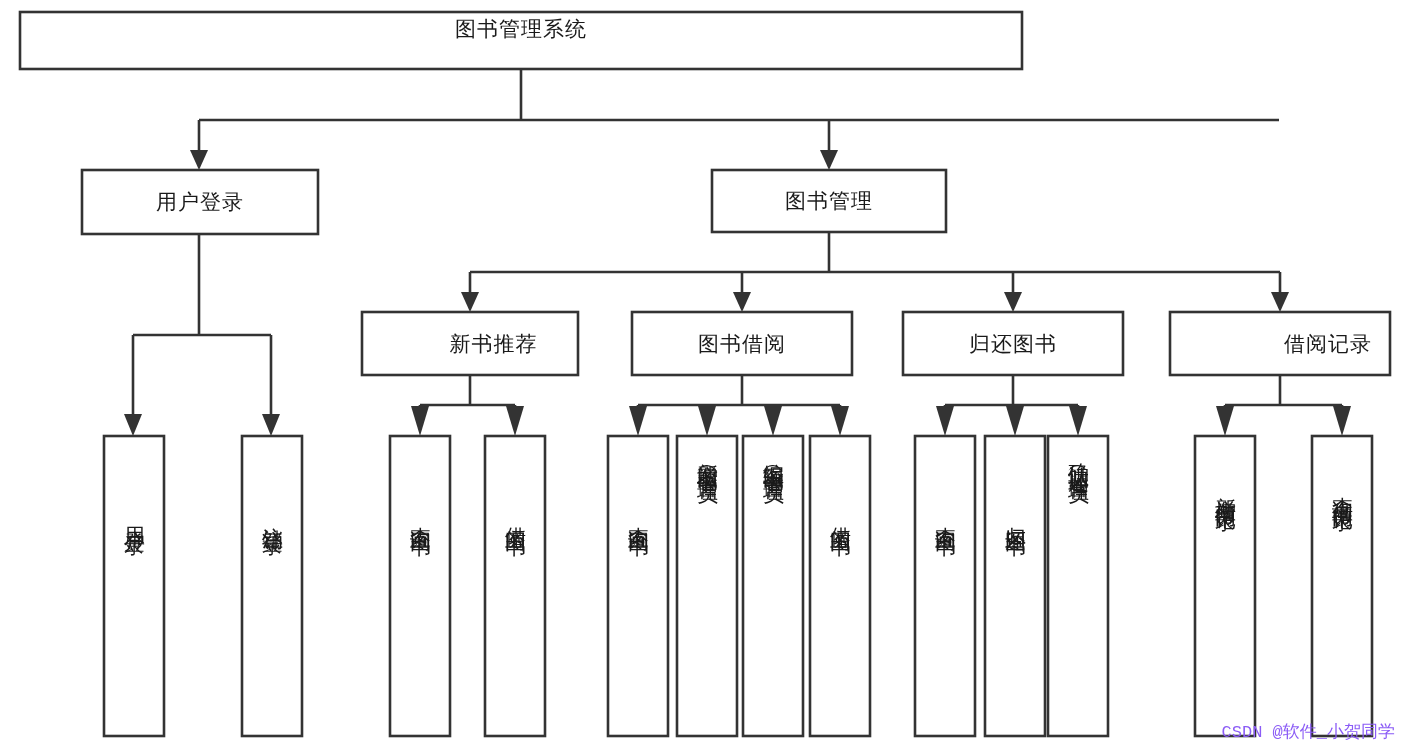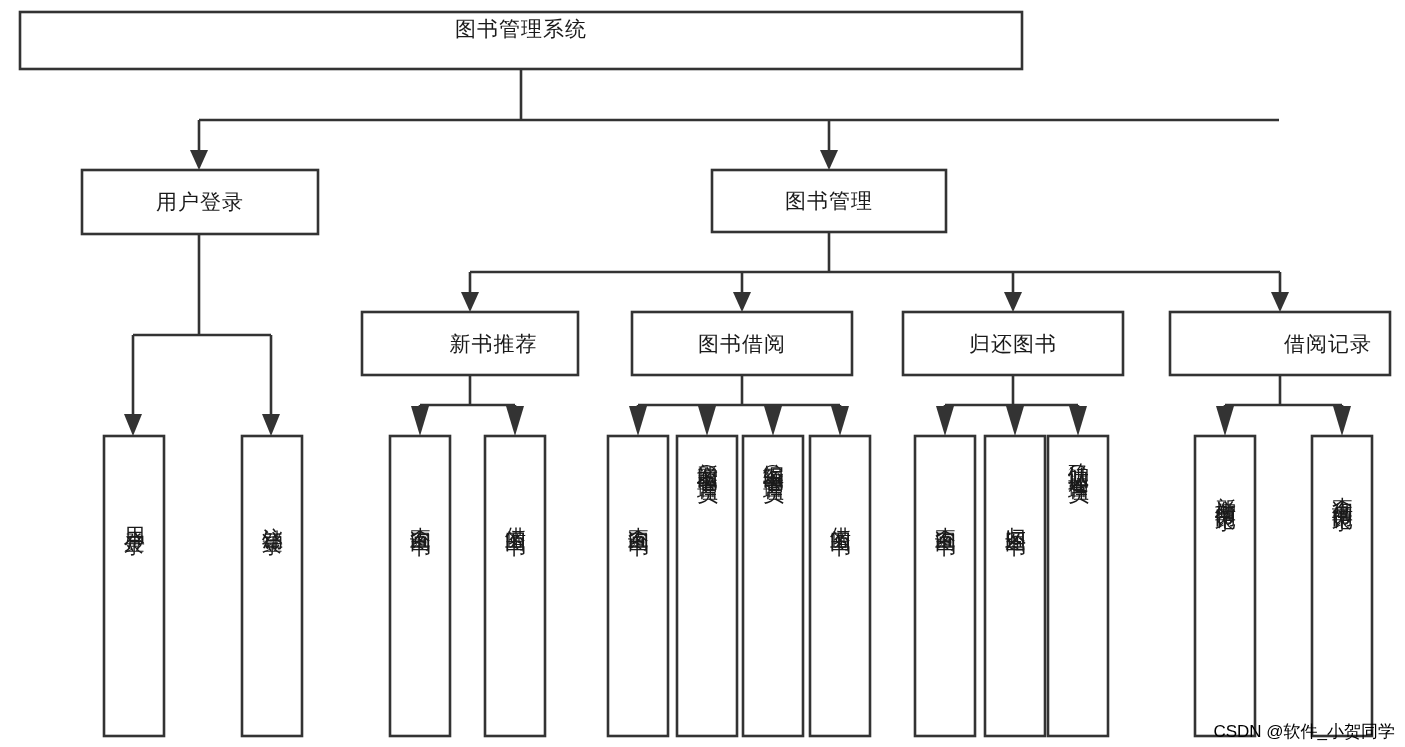--- a/index.html
+++ b/index.html
@@ -71,22 +71,22 @@
     color: #1a1a1a;
     letter-spacing: 1px;
     white-space: nowrap;
     font-family: "DejaVu Sans", "Liberation Sans", sans-serif;
   }
   #watermark {
     position: absolute;
     right: 10px;
     bottom: 4px;
     font-size: 17px;
-    color: #000000;
-    font-family: Liberation Sans, sans-serif;
+    color: #8b5cf6;
+    font-family: Liberation Mono, monospace;
     white-space: nowrap;
     pointer-events: none;
   }
 </style>
 </head>
 <body>
 
 <div id="diagram-root">
 
   <svg id="flowchart" viewBox="0 0 1405 747">

